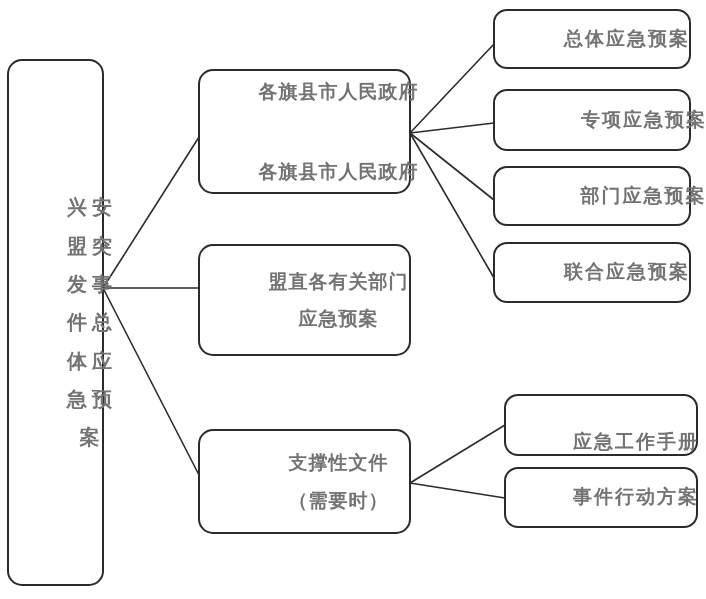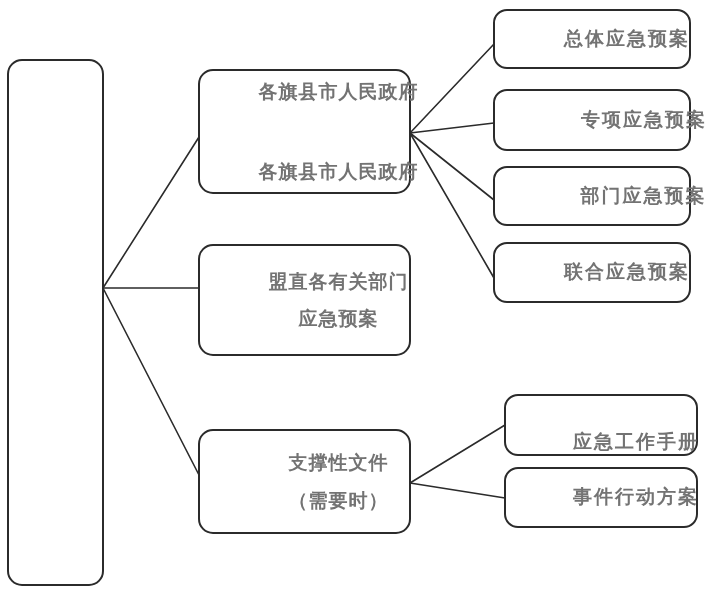--- a/index.html
+++ b/index.html
@@ -107,20 +107,29 @@
 
     <rect class="node-box" x="494" y="10" width="196" height="58" rx="13" ry="13"></rect>
     <rect class="node-box" x="494" y="90" width="196" height="60" rx="13" ry="13"></rect>
     <rect class="node-box" x="494" y="167" width="196" height="58" rx="13" ry="13"></rect>
     <rect class="node-box" x="494" y="243" width="196" height="59" rx="13" ry="13"></rect>
 
     <rect class="node-box" x="505" y="395" width="192" height="60" rx="13" ry="13"></rect>
     <rect class="node-box" x="505" y="468" width="192" height="59" rx="13" ry="13"></rect>
   </svg>
 
+  <div class="node-label root-label" style="left:8px; top:60px; width:95px; height:525px;">
+    <span class="line">兴安</span>
+    <span class="line">盟突</span>
+    <span class="line">发事</span>
+    <span class="line">件总</span>
+    <span class="line">体应</span>
+    <span class="line">急预</span>
+    <span class="line">案</span>
+  </div>
 
   <div class="node-label mid-label" style="left:199px; top:70px; width:211px; height:123px;gap:42px;">
     <span class="line">各旗县市人民政府</span>
     <span class="line">各旗县市人民政府</span>
   </div>
 
   <div class="node-label mid-label" style="left:199px; top:245px; width:211px; height:110px;">
     <span class="line">盟直各有关部门</span>
     <span class="line">应急预案</span>
   </div>

